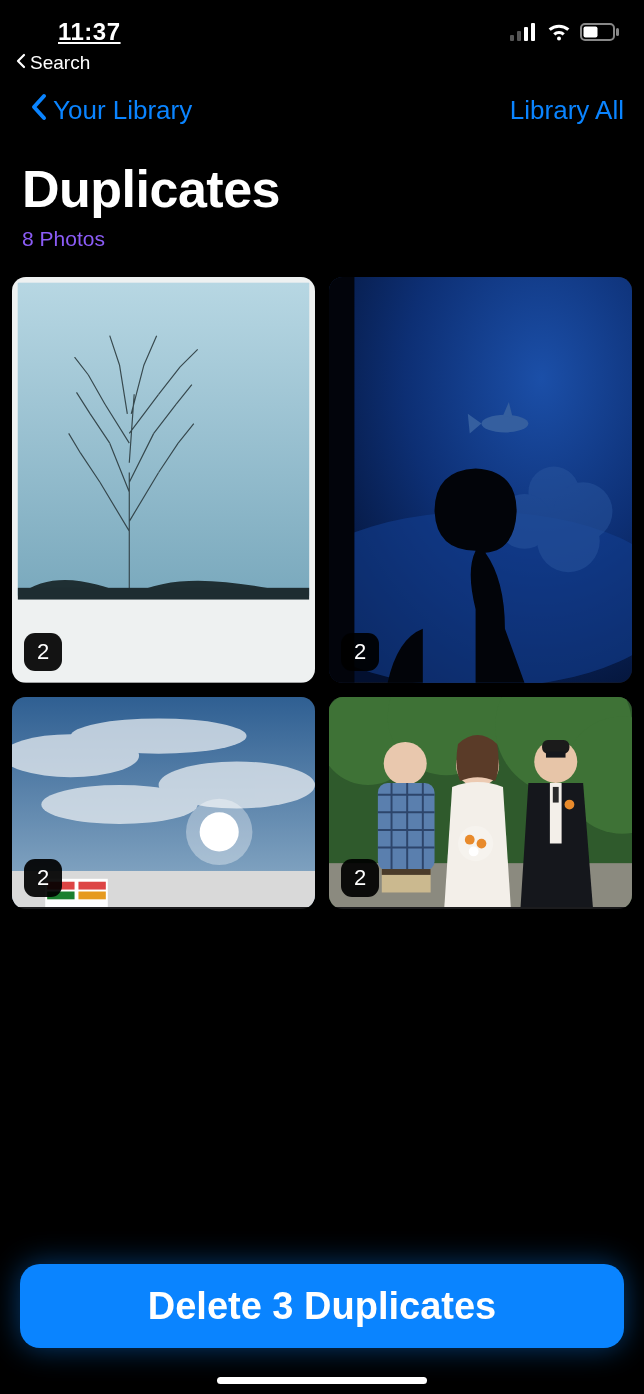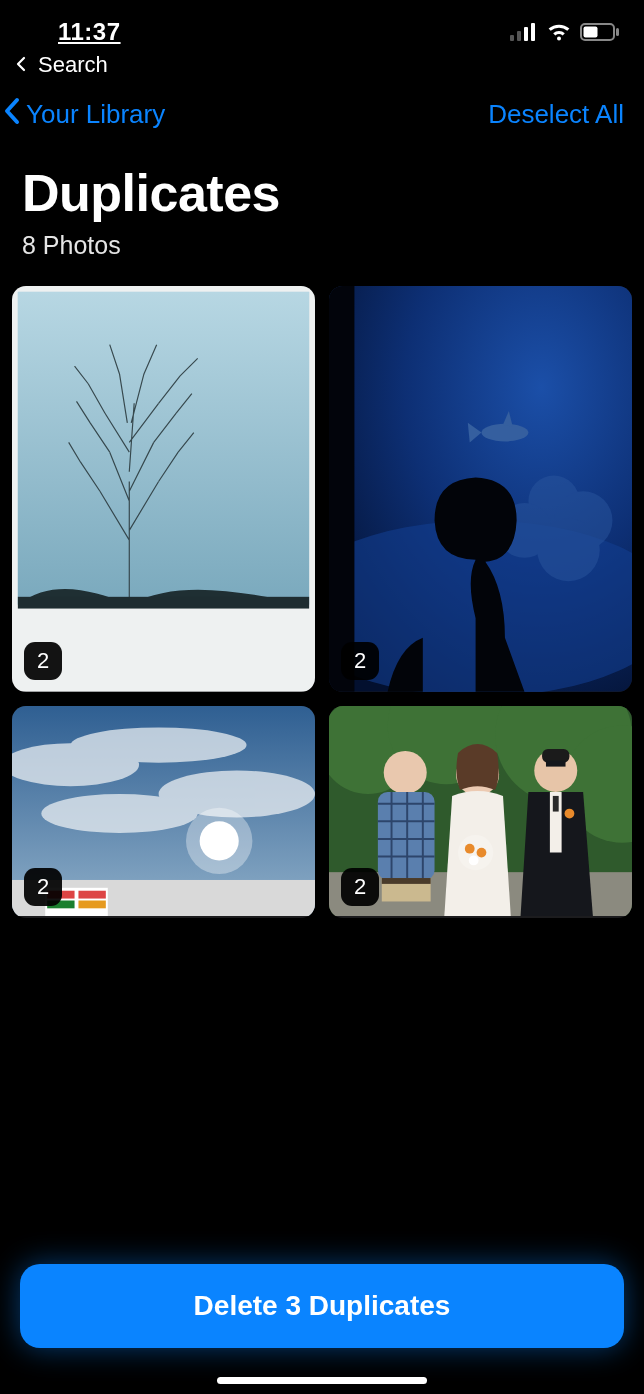--- a/index.html
+++ b/index.html
@@ -3,48 +3,48 @@
   <meta charset="utf-8">
   <style>
     * { margin: 0; padding: 0; box-sizing: border-box; }
     html, body { width: 644px; height: 1394px; background: #000; color: #fff; font-family: -apple-system, "SF Pro Text", "Helvetica Neue", Arial, sans-serif; overflow: hidden; }
 
     
     .status-bar { display: flex; justify-content: space-between; align-items: flex-start; padding: 18px 24px 0 24px; height: 52px; }
     .status-left { display: flex; flex-direction: column; text-decoration: underline; }
     .status-time { font-size: 24px; font-weight: 600; letter-spacing: 0.5px; padding-left: 34px; }
     .status-right { display: flex; align-items: center; gap: 8px; padding-top: 4px; }
-    .breadcrumb-row { display: flex; align-items: center; gap: 10px; padding: 0 14px 4px 14px; font-size: 22px; color: #fff; }
+    .breadcrumb-row { display: flex; align-items: center; gap: 2px; padding: 0 14px 4px 14px; font-size: 19px; color: #fff; }
     .bc-caret { display: inline-block; }
     .breadcrumb-text { font-weight: 400; }
 
     
-    .nav-bar { display: flex; justify-content: space-between; align-items: center; padding: 14px 20px 10px 0; }
+    .nav-bar { display: flex; justify-content: space-between; align-items: center; padding: 14px 20px 10px 27px; }
     .nav-left { display: flex; align-items: center; gap: 2px; color: #0a84ff; font-size: 26px; }
     .nav-left svg { flex: 0 0 auto; }
     .nav-right { color: #0a84ff; font-size: 26px; }
 
     
     .title-block { padding: 20px 12px 8px 22px; }
     .page-title { font-size: 52px; font-weight: 700; letter-spacing: -0.5px; }
-    .subtitle { font-size: 25px; color: #e5e5e5; margin-top: 8px; }
+    .subtitle { font-size: 21px; color: #8b5cf6; margin-top: 8px; }
 
     
     .grid { display: grid; grid-template-columns: 1fr 1fr; gap: 14px; padding: 18px 12px 0 12px; }
     .tile { position: relative; border-radius: 14px; overflow: hidden; background: #1c1c1e; }
     .tile.square { aspect-ratio: 1 / 1.34; }
     .tile.wide { aspect-ratio: 1 / 0.70; }
     .badge { position: absolute; left: 12px; bottom: 12px; min-width: 38px; height: 38px; border-radius: 11px; background: rgba(0,0,0,0.92); color: #fff; display: flex; align-items: center; justify-content: center; font-size: 22px; font-weight: 500; }
 
     
     .thumb { position: absolute; inset: 0; }
 
     
     .action-area { position: absolute; left: 0; right: 0; bottom: 0; padding: 0 20px 46px 20px; }
-    .cta { width: 100%; height: 84px; border-radius: 20px; background: #0a84ff; color: #fff; font-size: 28px; font-weight: 600; border: none; display: flex; align-items: center; justify-content: center; box-shadow: 0 0 30px rgba(10,132,255,0.45); }
+    .cta { width: 100%; height: 84px; border-radius: 20px; background: #0a84ff; color: #fff; font-size: 38px; font-weight: 600; border: none; display: flex; align-items: center; justify-content: center; box-shadow: 0 0 30px rgba(10,132,255,0.45); }
 
     
     .home-indicator { position: absolute; bottom: 10px; left: 50%; transform: translateX(-50%); width: 210px; height: 7px; border-radius: 4px; background: #fff; }
   </style>
 </head>
 <body>
 
 <div class="status-bar">
   <div class="status-left">
     <span class="status-time">11:37</span>
@@ -84,21 +84,21 @@
 
 <div class="nav-bar">
   <div class="nav-left">
     <span>
       <svg width="24" height="30" viewBox="0 0 24 30">
           <path d="M17 4 L7 15 L17 26" stroke="#0a84ff" stroke-width="4" fill="none" stroke-linecap="round" stroke-linejoin="round"></path>
         </svg>
     </span>
     <span>Your Library</span>
   </div>
-  <div class="nav-right">Deselect All</div>
+  <div class="nav-right">Library All</div>
 </div>
 
 <div class="title-block">
   <h1 class="page-title">Duplicates</h1>
   <div class="subtitle">8 Photos</div>
 </div>
 
 <div class="grid">
 
   <div class="tile square">

